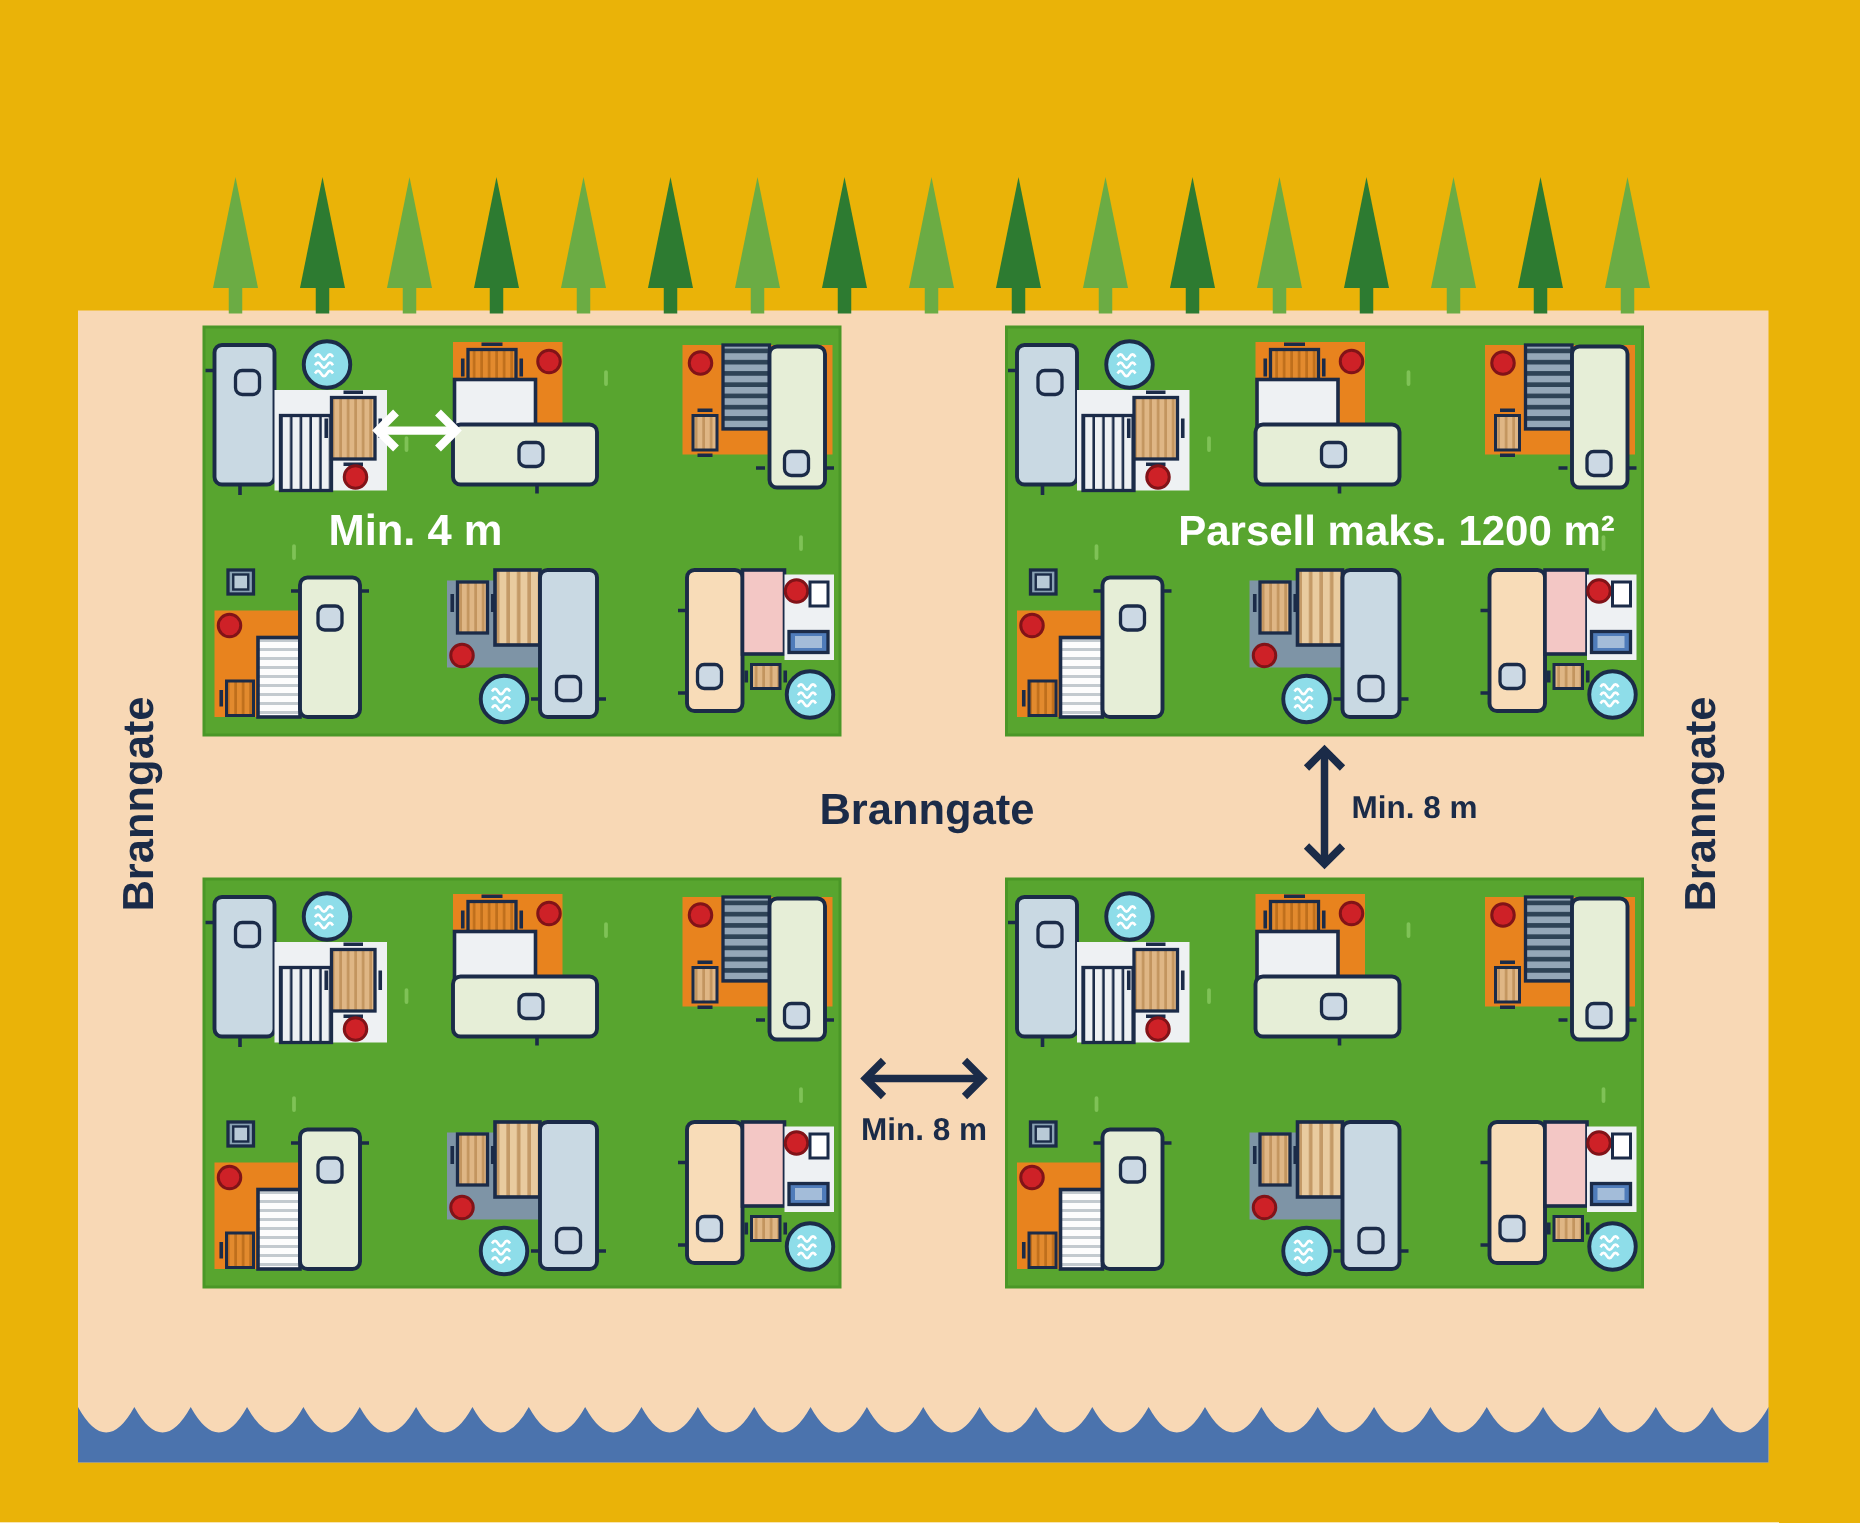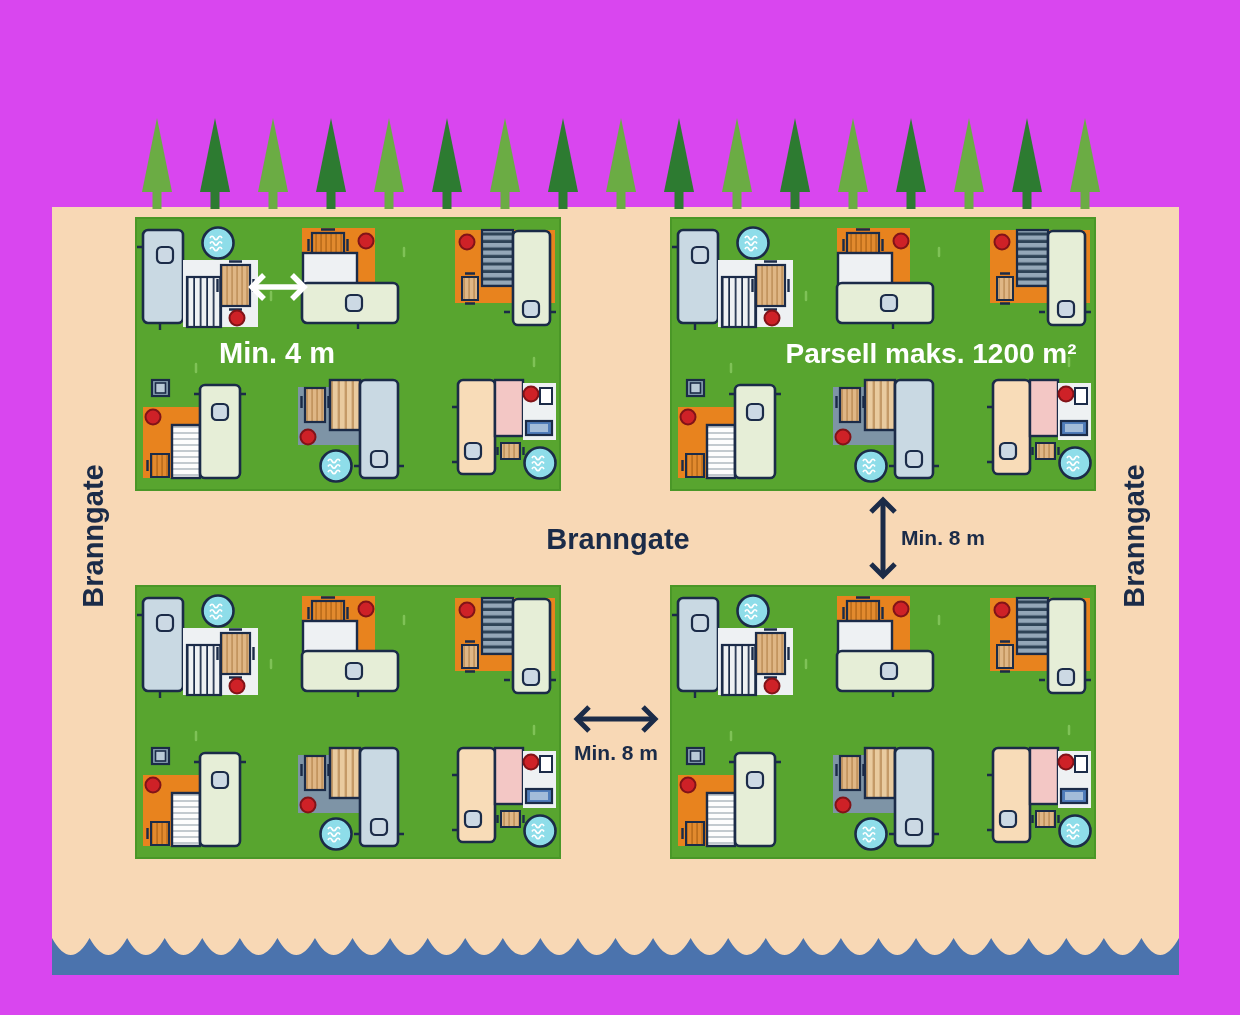--- a/index.html
+++ b/index.html
@@ -1,16 +1,16 @@
 <!DOCTYPE html>
 <html style="--sand: #f8d8b5; --grass: #58a52f; --grass_edge: #4a9727; --grass_tuft: #7fc257; --tree_light: #6bac44; --tree_dark: #2d7b31; --water: #4b73ad; --navy: #1b2b48; --orange: #e8831e; --red: #ce2127; --red_dark: #811318; --cyan: #8edde9; --slate: #7e94a6; --caravan_blue: #c9d9e3; --caravan_sage: #e6eed7; --caravan_peach: #f8dcb8; --pink: #f3c7c5; --patio_white: #eef1f3; --window: #ccd9e4; --wood: #dfb685; --wood_dark: #c3955f; --wood_orange: #e28a2e; --wood_orange_dark: #bf6f1c; --deck_wood_bg: #e9cb9f; --deck_wood_line: #c49a67; --deck_slate_bg: #94a7b8; --deck_slate_line: #2e4356; --awning_line: #c3cacf; --box_fill: #8aa2b4; --box_inner: #b9cad7; --bench_blue: #4f7cba; --bench_light: #a3bcd9;"><head>
 <meta charset="utf-8">
 <style>
   html,body{margin:0;padding:0;background:#fff;}
-  .stage{width:1240px;height:1015px;position:relative;background:#d946ef;font-family:"Liberation Sans",sans-serif;}
+  .stage{width:1240px;height:1015px;position:relative;background:#eab308;font-family:"Liberation Sans",sans-serif;}
   svg{display:block;}
   .lbl{font-family:"Liberation Sans",sans-serif;font-weight:700;}
   .t-white{fill:#ffffff;font-size:29px;}
   .t-white-sm{fill:#ffffff;font-size:28px;}
   .t-navy{fill:var(--navy);font-size:29px;}
   .t-navy-sm{fill:var(--navy);font-size:21px;}
   .arrow-navy{stroke:var(--navy);stroke-width:5;fill:none;}
   .arrow-white{stroke:#ffffff;stroke-width:5.5;fill:none;}
   .tick{stroke:var(--navy);stroke-width:2.4;fill:none;}
   .tuft{stroke:var(--grass_tuft);stroke-width:2.5;stroke-linecap:round;fill:none;}

